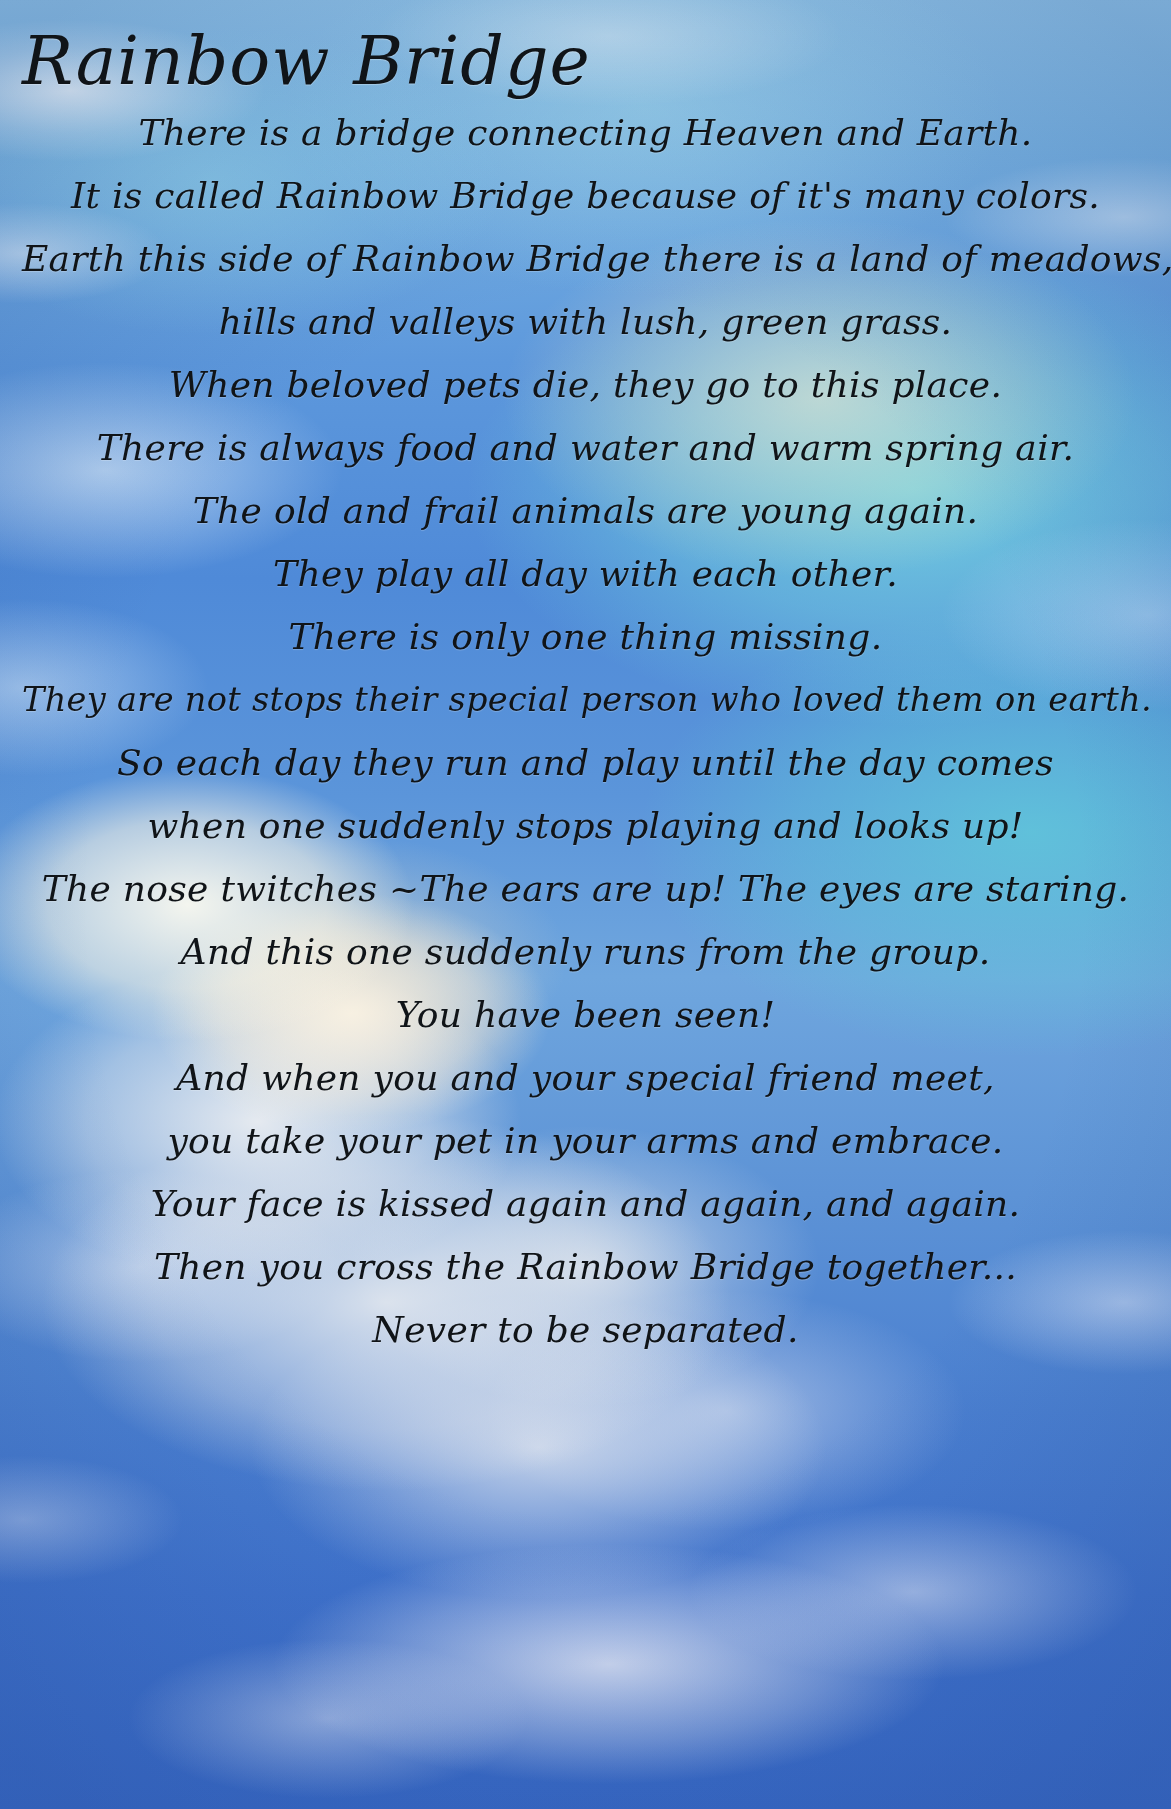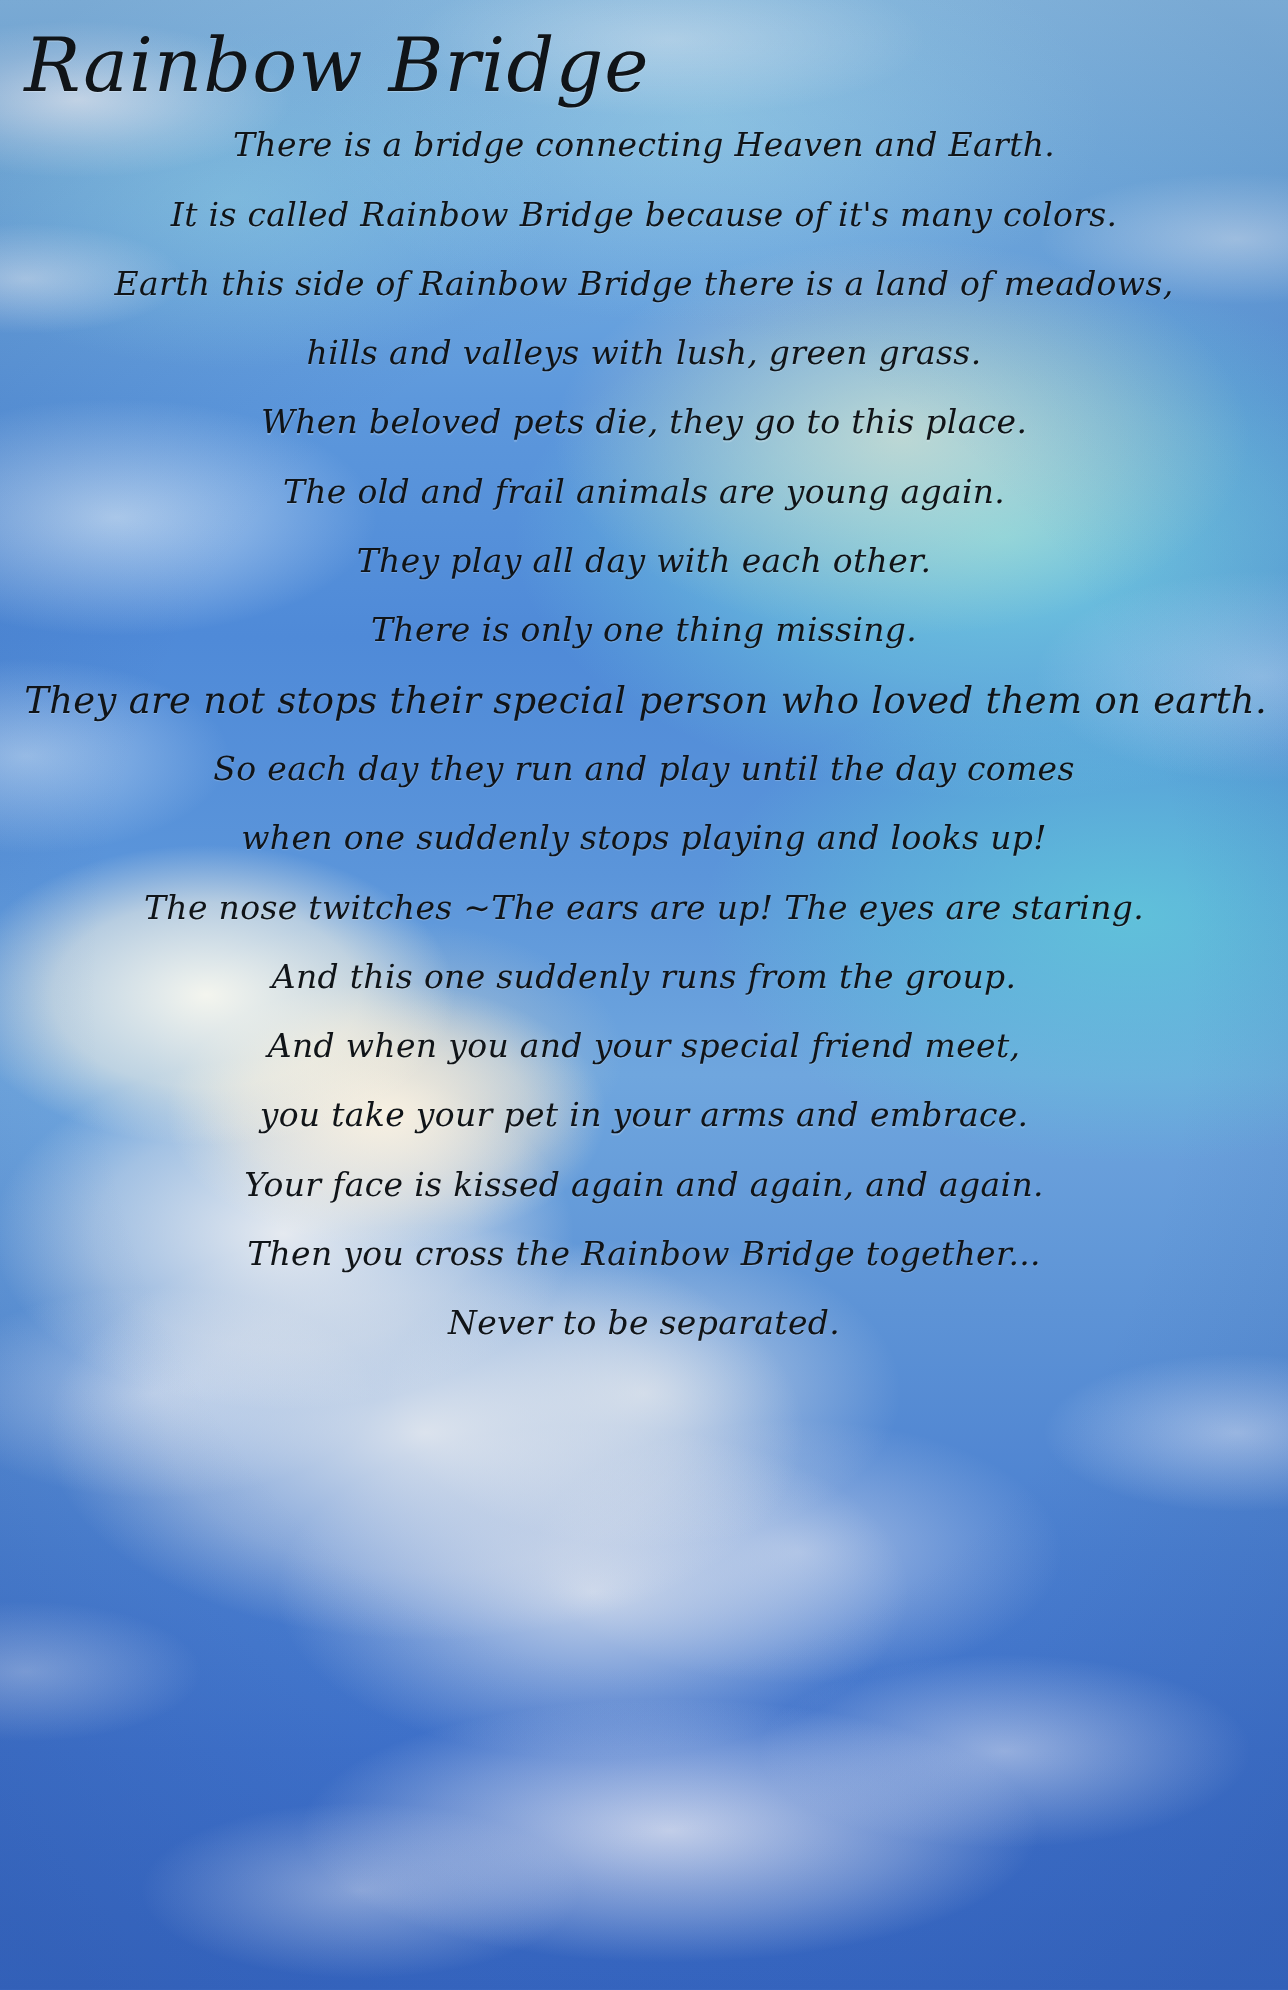--- a/index.html
+++ b/index.html
@@ -127,21 +127,21 @@
 
   .poem-body {
     width: 100%;
     text-align: center;
   }
 
   .poem-line {
     font-family: "DejaVu Serif", serif;
     font-style: italic;
     font-weight: 400;
-    font-size: 30px;
+    font-size: 36px;
     line-height: 63px;
     letter-spacing: 0.3px;
     white-space: nowrap;
     text-shadow: 0 1px 1px rgba(255,255,255,0.22);
   }
 </style>
 </head>
 <body>
 
 <div id="poster">
@@ -156,28 +156,30 @@
   <div class="sky-layer sky-vignette"></div>
 
   <div class="poem">
     <div class="poem-title">Rainbow Bridge</div>
     <div class="poem-body">
         <div class="poem-line">There is a bridge connecting Heaven and Earth.</div>
         <div class="poem-line">It is called Rainbow Bridge because of it's many colors.</div>
         <div class="poem-line">Earth this side of Rainbow Bridge there is a land of meadows,</div>
         <div class="poem-line">hills and valleys with lush, green grass.</div>
         <div class="poem-line">When beloved pets die, they go to this place.</div>
+        <div class="poem-line">There is always food and water and warm spring air.</div>
         <div class="poem-line">The old and frail animals are young again.</div>
         <div class="poem-line">They play all day with each other.</div>
         <div class="poem-line">There is only one thing missing.</div>
         <div class="poem-line" style="font-size: 33.6px;">They are not stops their special person who loved them on earth.</div>
         <div class="poem-line">So each day they run and play until the day comes</div>
         <div class="poem-line">when one suddenly stops playing and looks up!</div>
         <div class="poem-line">The nose twitches ~The ears are up! The eyes are staring.</div>
         <div class="poem-line">And this one suddenly runs from the group.</div>
+        <div class="poem-line">You have been seen!</div>
         <div class="poem-line">And when you and your special friend meet,</div>
         <div class="poem-line">you take your pet in your arms and embrace.</div>
         <div class="poem-line">Your face is kissed again and again, and again.</div>
         <div class="poem-line">Then you cross the Rainbow Bridge together...</div>
         <div class="poem-line">Never to be separated.</div>
       </div>
   </div>
 
 </div>
 

